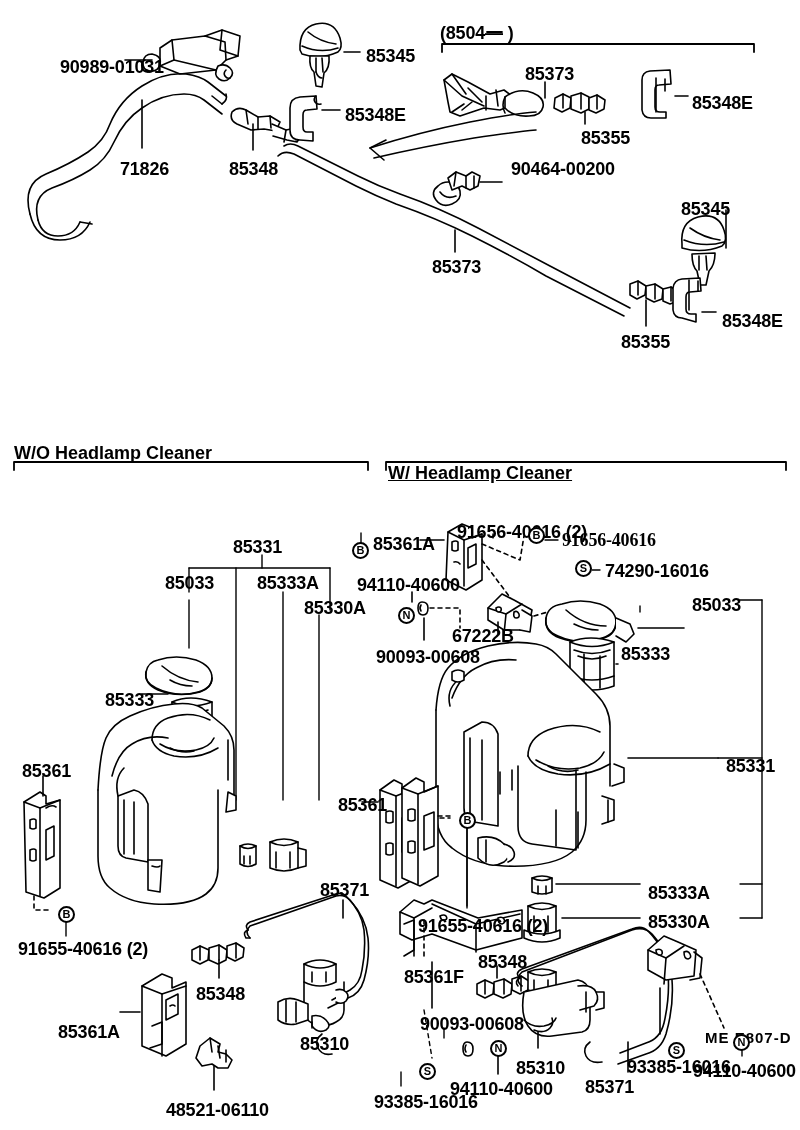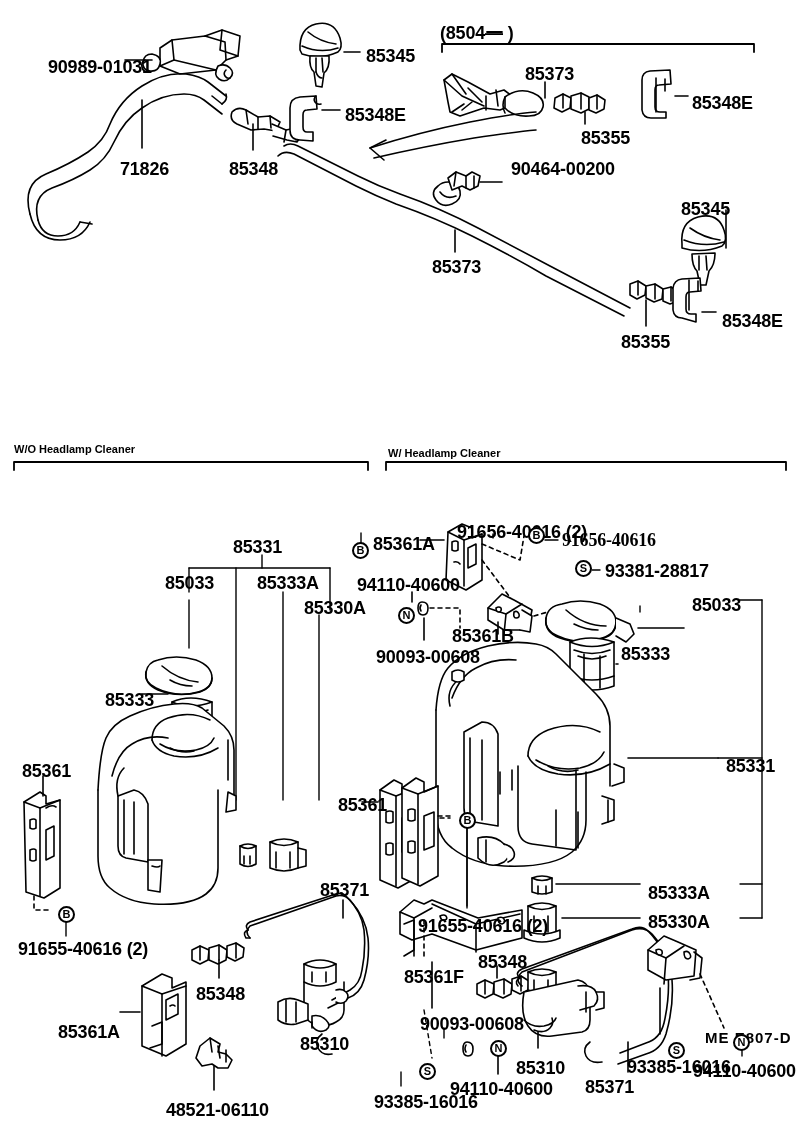--- a/index.html
+++ b/index.html
@@ -23,21 +23,21 @@
   .lbl {
     position: absolute;
     font-family: "Liberation Sans", sans-serif;
     font-size: 18px;
     font-weight: bold;
     color: #000;
     white-space: nowrap;
     letter-spacing: -0.2px;
     line-height: 1;
   }
-  .lbl.hdr { font-size: 11px; font-weight: bold; letter-spacing: 0px; }
+  .lbl.hdr { font-size: 18px; font-weight: bold; letter-spacing: 0px; }
   .lbl.footer { font-size: 15px; font-weight: bold; letter-spacing: 1px; }
   .circ {
     position: absolute;
     width: 17px; height: 17px;
     border: 2px solid #000;
     border-radius: 50%;
     box-sizing: border-box;
     font-family: "Liberation Sans", sans-serif;
     font-size: 11px;
     font-weight: bold;
@@ -498,27 +498,27 @@
       </g>
       <line x1="677" y1="1056" x2="677" y2="1048" stroke-width="1.4"></line>
       <line x1="742" y1="1050" x2="742" y2="1056" stroke-width="1.4"></line>
 
       <path d="M467 906 L467 828" stroke-dasharray="0" stroke-width="1.4"></path>
 
     </g>
   </svg>
 
   <div class="lbl hdr" style="left:14px; top:444px;">W/O  Headlamp Cleaner</div>
-  <div class="lbl hdr" style="left:388px; top:448px;">W/ Headlamp Cleaner</div>
+  <div class="lbl hdr" style="left:388px; top:464px;text-decoration:underline;">W/ Headlamp Cleaner</div>
   <div class="lbl" style="left:440px; top:24px;">(8504—        )</div>
 
   <div class="lbl footer" style="left:705px; top:1030px;">ME  E807-D</div>
 
   <div id="callout-layer">
-      <div class="lbl" style="left: 48px; top: 58px;">90989-01031</div>
+      <div class="lbl" style="left: 60px; top: 58px;">90989-01031</div>
       <div class="lbl" style="left: 366px; top: 47px;">85345</div>
       <div class="lbl" style="left: 345px; top: 106px;">85348E</div>
       <div class="lbl" style="left: 120px; top: 160px;">71826</div>
       <div class="lbl" style="left: 229px; top: 160px;">85348</div>
       <div class="lbl" style="left: 525px; top: 65px;">85373</div>
       <div class="lbl" style="left: 581px; top: 129px;">85355</div>
       <div class="lbl" style="left: 692px; top: 94px;">85348E</div>
       <div class="lbl" style="left: 511px; top: 160px;">90464-00200</div>
       <div class="lbl" style="left: 432px; top: 258px;">85373</div>
       <div class="lbl" style="left: 681px; top: 200px;">85345</div>
@@ -534,22 +534,22 @@
       <div class="lbl" style="left: 18px; top: 940px;">91655-40616 (2)</div>
       <div class="lbl" style="left: 320px; top: 881px;">85371</div>
       <div class="lbl" style="left: 196px; top: 985px;">85348</div>
       <div class="lbl" style="left: 300px; top: 1035px;">85310</div>
       <div class="lbl" style="left: 58px; top: 1023px;">85361A</div>
       <div class="lbl" style="left: 166px; top: 1101px;">48521-06110</div>
       <div class="lbl" style="left: 457px; top: 523px;">91656-40616 (2)</div>
       <div class="lbl" style="left: 373px; top: 535px;">85361A</div>
       <div class="lbl" style="left: 562px; top: 531px; font-family: Liberation Serif, serif;">91656-40616</div>
       <div class="lbl" style="left: 357px; top: 576px;">94110-40600</div>
-      <div class="lbl" style="left: 605px; top: 562px;">93381-28817</div>
-      <div class="lbl" style="left: 452px; top: 627px;">85361B</div>
+      <div class="lbl" style="left: 605px; top: 562px;">74290-16016</div>
+      <div class="lbl" style="left: 452px; top: 627px;">67222B</div>
       <div class="lbl" style="left: 376px; top: 648px;">90093-00608</div>
       <div class="lbl" style="left: 692px; top: 596px;">85033</div>
       <div class="lbl" style="left: 621px; top: 645px;">85333</div>
       <div class="lbl" style="left: 726px; top: 757px;">85331</div>
       <div class="lbl" style="left: 418px; top: 917px;">91655-40616 (2)</div>
       <div class="lbl" style="left: 648px; top: 884px;">85333A</div>
       <div class="lbl" style="left: 648px; top: 913px;">85330A</div>
       <div class="lbl" style="left: 404px; top: 968px;">85361F</div>
       <div class="lbl" style="left: 478px; top: 953px;">85348</div>
       <div class="lbl" style="left: 420px; top: 1015px;">90093-00608</div>

